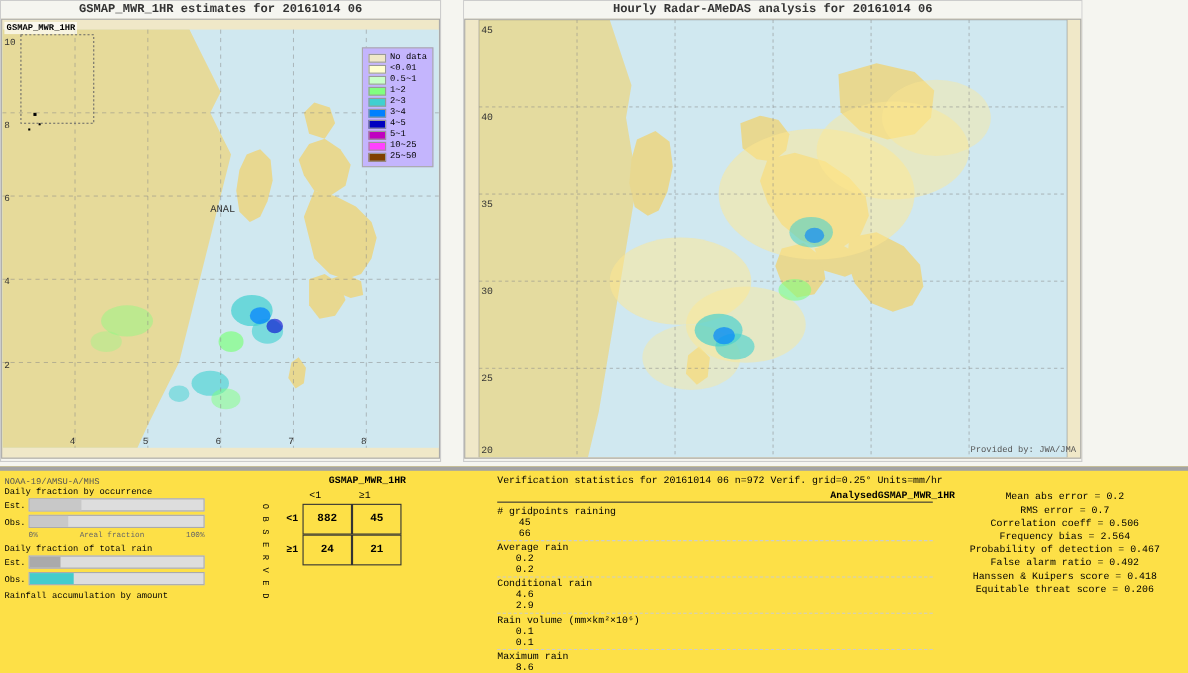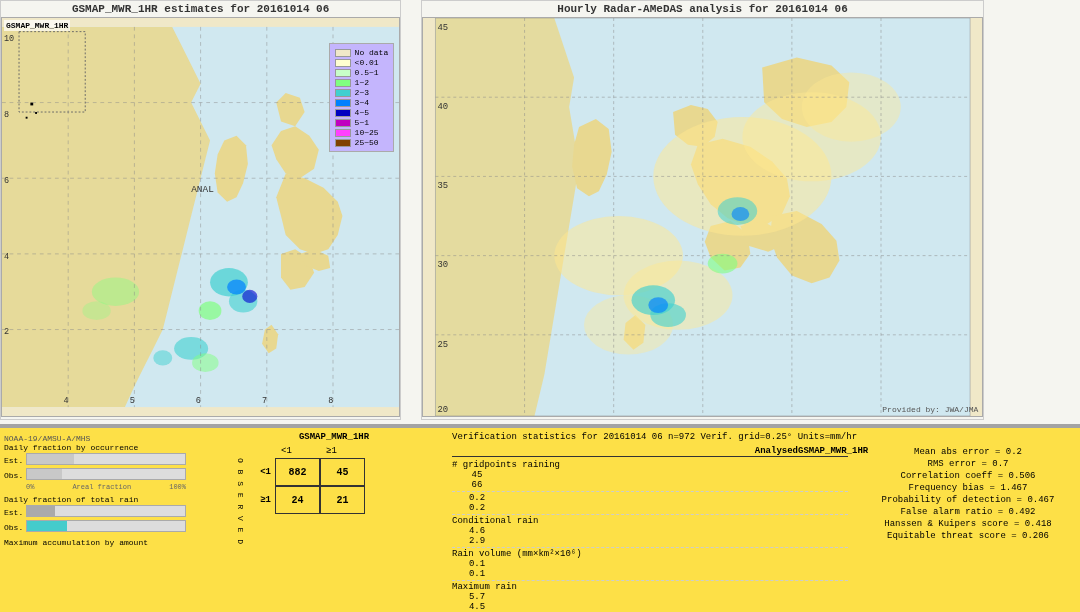--- a/index.html
+++ b/index.html
@@ -507,21 +507,21 @@
           </div>
         </div>
         <div style="display:flex; align-items:center; margin-bottom:1px;">
           <span style="width:22px;font-size:8px;">Obs.</span>
           <div class="bar-track">
             <div style="height:100%; width:25%; background:#4cc; position:absolute; left:0;"></div>
           </div>
         </div>
       </div>
 
-      <div class="bar-label">Maximum accumulation by amount</div>
+      <div class="bar-label">Rainfall accumulation by amount</div>
     </div>
 
     <div class="contingency-table">
       <div class="ct-title">GSMAP_MWR_1HR</div>
       <div style="display:flex; margin-bottom:2px; margin-left:30px;">
         <div style="width:45px; text-align:center; font-size:9px;">&lt;1</div>
         <div style="width:45px; text-align:center; font-size:9px;">≥1</div>
       </div>
       <div style="display:flex;">
         <div class="ct-observed-label">
@@ -550,45 +550,46 @@
             <div class="verif-metric-col"></div>
             <div class="verif-val-col">Analysed</div>
             <div class="verif-val-col">GSMAP_MWR_1HR</div>
           </div>
           <div class="verif-row">
             <div class="verif-metric"># gridpoints raining</div>
             <div class="verif-val">45</div>
             <div class="verif-val">66</div>
           </div>
           <div class="verif-row">
+            <div class="verif-metric">Average rain</div>
             <div class="verif-val">0.2</div>
             <div class="verif-val">0.2</div>
           </div>
           <div class="verif-row">
             <div class="verif-metric">Conditional rain</div>
             <div class="verif-val">4.6</div>
             <div class="verif-val">2.9</div>
           </div>
           <div class="verif-row">
             <div class="verif-metric">Rain volume (mm×km²×10⁶)</div>
             <div class="verif-val">0.1</div>
             <div class="verif-val">0.1</div>
           </div>
           <div class="verif-row">
             <div class="verif-metric">Maximum rain</div>
-            <div class="verif-val">5.7</div>
+            <div class="verif-val">8.6</div>
             <div class="verif-val">4.5</div>
           </div>
         </div>
 
         <div class="verif-right-col">
           <div class="verif-stat-row">Mean abs error = 0.2</div>
           <div class="verif-stat-row">RMS error = 0.7</div>
           <div class="verif-stat-row">Correlation coeff = 0.506</div>
-          <div class="verif-stat-row">Frequency bias = 1.467</div>
+          <div class="verif-stat-row">Frequency bias = 2.564</div>
           <div class="verif-stat-row">Probability of detection = 0.467</div>
           <div class="verif-stat-row">False alarm ratio = 0.492</div>
           <div class="verif-stat-row">Hanssen &amp; Kuipers score = 0.418</div>
           <div class="verif-stat-row">Equitable threat score = 0.206</div>
         </div>
       </div>
     </div>
 
   </div>
 </div>

